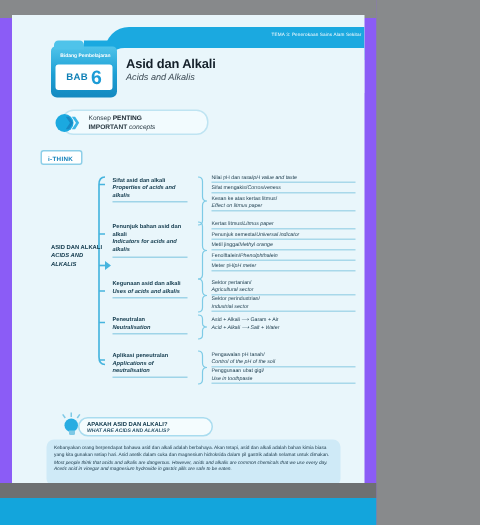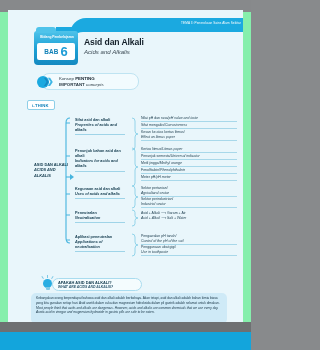--- a/index.html
+++ b/index.html
@@ -5,21 +5,21 @@
   * { box-sizing: border-box; margin: 0; padding: 0; }
   html, body {
     width: 251px; height: 350px;
     font-family: "Liberation Sans", sans-serif;
     background: #888a8c;
     overflow: hidden;
   }
   #page {
     position: relative;
     width: 251px; height: 350px;
-    background: #86efac;
+    background: #8b5cf6;
   }
   
   .sheet {
     position: absolute;
     left: 8px; top: 10px;
     width: 235px; height: 312px;
     background: #e9f6fb;
     overflow: hidden;
   }
   

